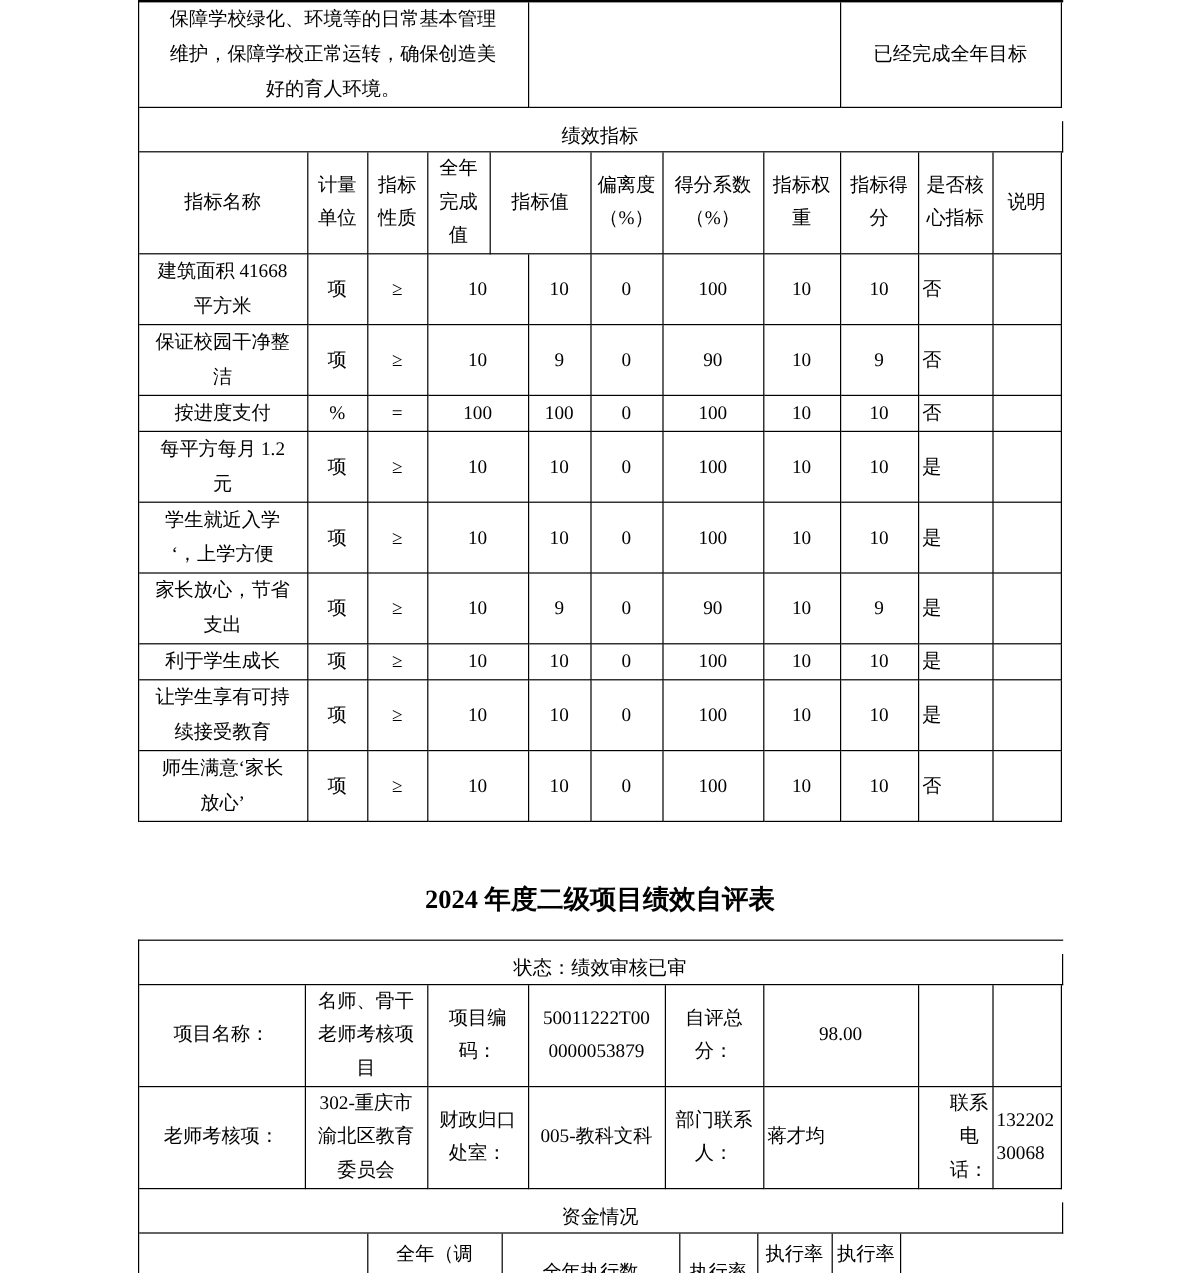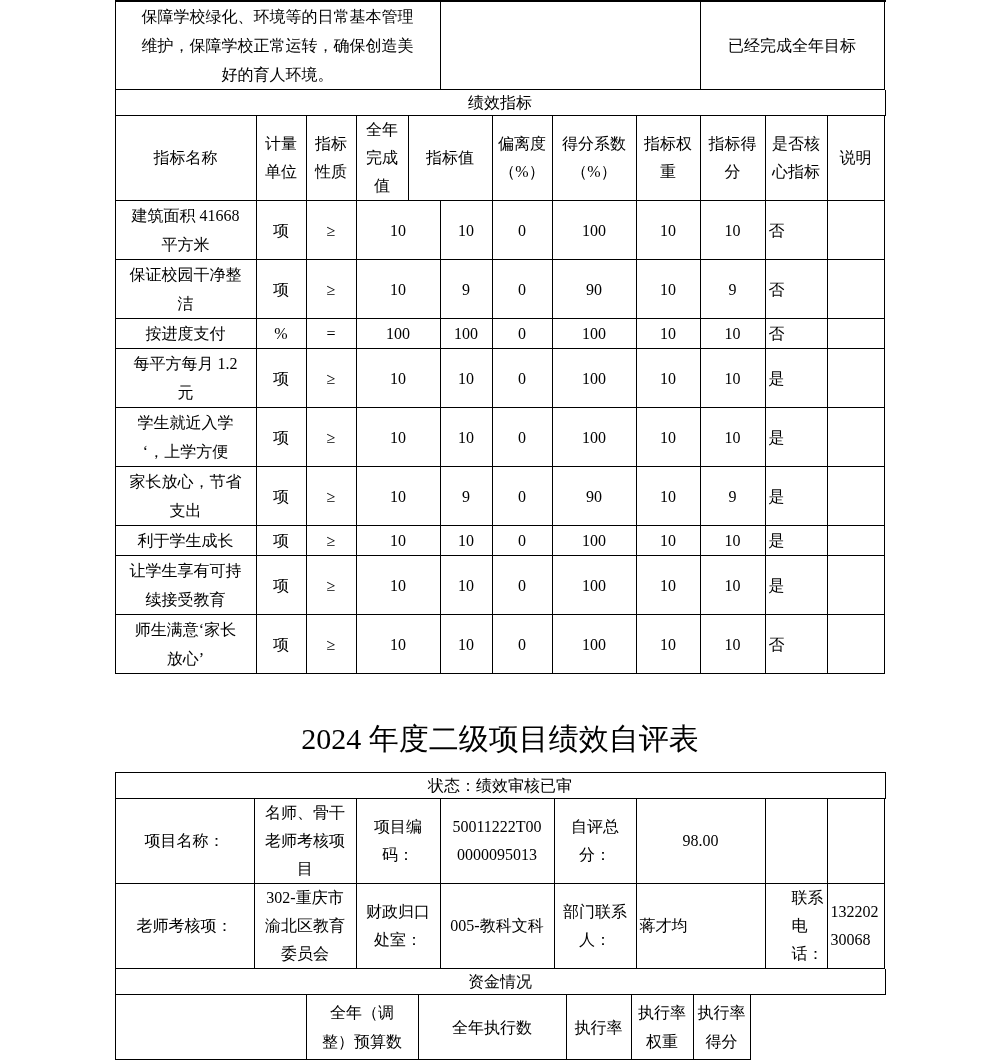--- a/index.html
+++ b/index.html
@@ -13,29 +13,29 @@
   .sheet { width:771px; margin:0 auto; }
   .tbl { border-left:1px solid #000; border-top:2px solid #000; }
   .tbl2 { border-top:1px solid #000; }
   .tr { display:flex; }
   .td {
     flex:0 0 auto; display:flex; align-items:center; justify-content:center;
     text-align:center; white-space:pre-line;
     border-right:1px solid #000; border-bottom:1px solid #000;
     min-height:27px; padding:0 2px;
   }
-  .band .td { flex:1 1 auto; min-height:25px; line-height:25px; }
+  .band .td { flex:1 1 auto; min-height:25px; line-height:25px;margin-top:11px; }
   .sum .td { min-height:87px; }
   .hdr .td { min-height:84px; line-height:28px; }
   .t2row .td { min-height:84px; line-height:28px; }
   .funds .td { min-height:65px; }
   .left  { justify-content:flex-start; text-align:left; padding-left:3px; }
-  .right { justify-content:flex-end; text-align:left; padding-right:3px; }
+  .right { justify-content:flex-end; text-align:center; padding-right:3px; }
   .title {
-    font-size:30px; font-weight:normal; text-align:center;
+    font-size:22px; font-weight:bold; text-align:center;
     line-height:38px; margin:46px 0 14px 0;
   }
   
   .s0{flex-basis:325px}.s1{flex-basis:260px}.s2{flex-basis:184px}
   
   .c0{flex-basis:141px}.c1{flex-basis:50px}.c2{flex-basis:50px}.c3{flex-basis:84px}
   .c4{flex-basis:52px}.c5{flex-basis:60px}.c6{flex-basis:84px}.c7{flex-basis:64px}
   .c8{flex-basis:65px}.c9{flex-basis:62px}.c10{flex-basis:57px}
   
   .p0{flex-basis:139px}.p1{flex-basis:102px}.p2{flex-basis:84px}.p3{flex-basis:114px}
@@ -230,21 +230,21 @@
     </div>
 
     <div class="tr t2row">
       <div class="td p0">项目名称：</div>
       <div class="td p1">名师、骨干
 老师考核项
 目</div>
       <div class="td p2">项目编
 码：</div>
       <div class="td p3">50011222T00
-0000095013</div>
+0000053879</div>
       <div class="td p4">自评总
 分：</div>
       <div class="td p5">98.00</div>
       <div class="td p6"></div>
       <div class="td p7"></div>
     </div>
 
     <div class="tr t2row">
       <div class="td p0">老师考核项：</div>
       <div class="td p1">302-重庆市

